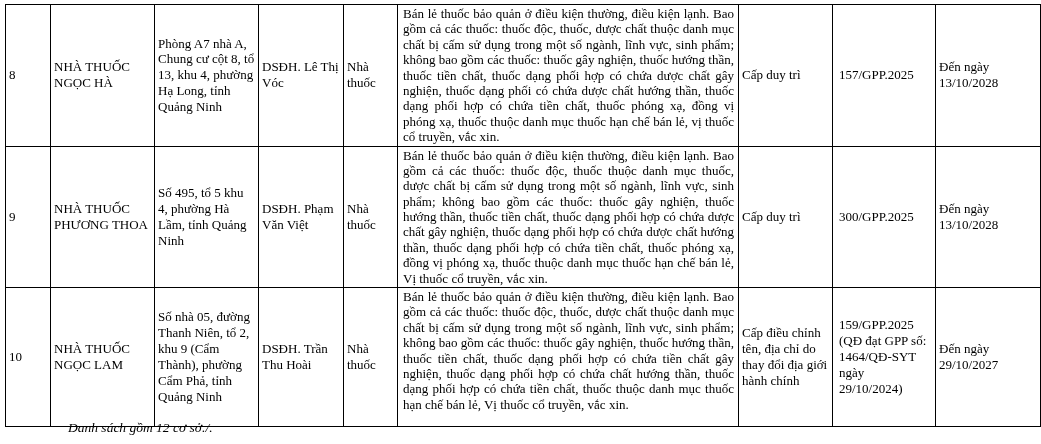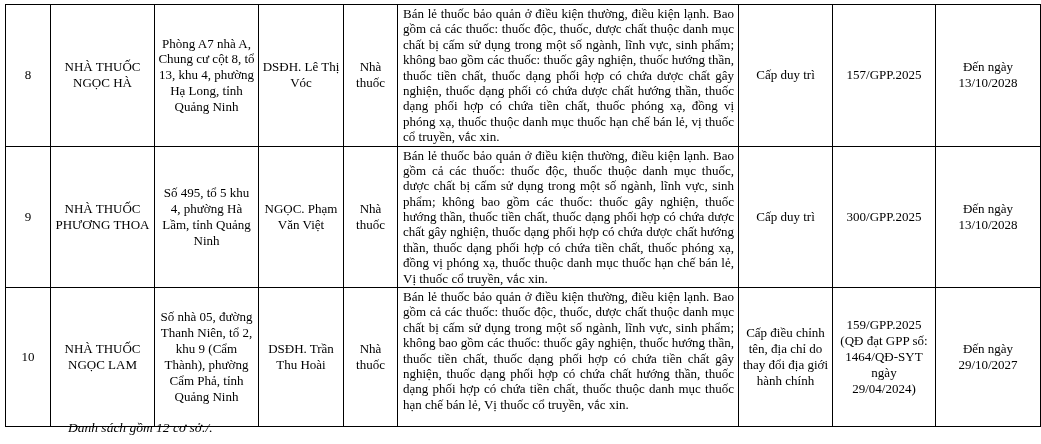--- a/index.html
+++ b/index.html
@@ -19,21 +19,21 @@
   table.reg {
     position: absolute;
     left: 5px;
     top: 4px;
     width: 1035px;
     border-collapse: collapse;
     table-layout: fixed;
   }
   table.reg td {
     border: 1px solid #000000;
-    text-align: center;
+    text-align: left;
     vertical-align: middle;
     font-size: 13px;
     line-height: 1.22;
     padding: 2px 3px;
     overflow: hidden;
     word-wrap: break-word;
   }
   table.reg tr { height: 138px; }
   table.reg tr.r10 { height: 139px; }
   table.reg td.scope {
@@ -80,37 +80,37 @@
       <td class="scope">Bán lẻ thuốc bảo quản ở điều kiện thường, điều kiện lạnh. Bao gồm cả các thuốc: thuốc độc, thuốc, dược chất thuộc danh mục chất bị cấm sử dụng trong một số ngành, lĩnh vực, sinh phẩm; không bao gồm các thuốc: thuốc gây nghiện, thuốc hướng thần, thuốc tiền chất, thuốc dạng phối hợp có chứa dược chất gây nghiện, thuốc dạng phối có chứa dược chất hướng thần, thuốc dạng phối hợp có chứa tiền chất, thuốc phóng xạ, đồng vị phóng xạ, thuốc thuộc danh mục thuốc hạn chế bán lẻ, vị thuốc cổ truyền, vắc xin.</td>
       <td>Cấp duy trì</td>
       <td class="cert">157/GPP.2025</td>
       <td>Đến ngày 13/10/2028</td>
     </tr>
 
     <tr>
       <td>9</td>
       <td>NHÀ THUỐC PHƯƠNG THOA</td>
       <td>Số 495, tổ 5 khu 4, phường Hà Lầm, tỉnh Quảng Ninh</td>
-      <td>NGỌC. Phạm Văn Việt</td>
+      <td>DSĐH. Phạm Văn Việt</td>
       <td>Nhà thuốc</td>
       <td class="scope">Bán lẻ thuốc bảo quản ở điều kiện thường, điều kiện lạnh. Bao gồm cả các thuốc: thuốc độc, thuốc thuộc danh mục thuốc, dược chất bị cấm sử dụng trong một số ngành, lĩnh vực, sinh phẩm; không bao gồm các thuốc: thuốc gây nghiện, thuốc hướng thần, thuốc tiền chất, thuốc dạng phối hợp có chứa dược chất gây nghiện, thuốc dạng phối hợp có chứa dược chất hướng thần, thuốc dạng phối hợp có chứa tiền chất, thuốc phóng xạ, đồng vị phóng xạ, thuốc thuộc danh mục thuốc hạn chế bán lẻ, Vị thuốc cổ truyền, vắc xin.</td>
       <td>Cấp duy trì</td>
       <td class="cert">300/GPP.2025</td>
       <td>Đến ngày 13/10/2028</td>
     </tr>
 
     <tr class="r10">
       <td>10</td>
       <td>NHÀ THUỐC NGỌC LAM</td>
       <td>Số nhà 05, đường Thanh Niên, tổ 2, khu 9 (Cẩm Thành), phường Cẩm Phả, tỉnh Quảng Ninh</td>
       <td>DSĐH. Trần Thu Hoài</td>
       <td>Nhà thuốc</td>
       <td class="scope">Bán lẻ thuốc bảo quản ở điều kiện thường, điều kiện lạnh. Bao gồm cả các thuốc: thuốc độc, thuốc, dược chất thuộc danh mục chất bị cấm sử dụng trong một số ngành, lĩnh vực, sinh phẩm; không bao gồm các thuốc: thuốc gây nghiện, thuốc hướng thần, thuốc tiền chất, thuốc dạng phối hợp có chứa tiền chất gây nghiện, thuốc dạng phối hợp có chứa chất hướng thần, thuốc dạng phối hợp có chứa tiền chất, thuốc thuộc danh mục thuốc hạn chế bán lẻ, Vị thuốc cổ truyền, vắc xin.</td>
       <td>Cấp điều chỉnh tên, địa chỉ do thay đổi địa giới hành chính</td>
-      <td class="cert">159/GPP.2025 (QĐ đạt GPP số: 1464/QĐ-SYT ngày 29/04/2024)</td>
+      <td class="cert">159/GPP.2025 (QĐ đạt GPP số: 1464/QĐ-SYT ngày 29/10/2024)</td>
       <td>Đến ngày 29/10/2027</td>
     </tr>
   </tbody>
     </table>
 
   <div class="footer-note">Danh sách gồm 12 cơ sở./.</div>
 
 </div>
 
 </body></html>

